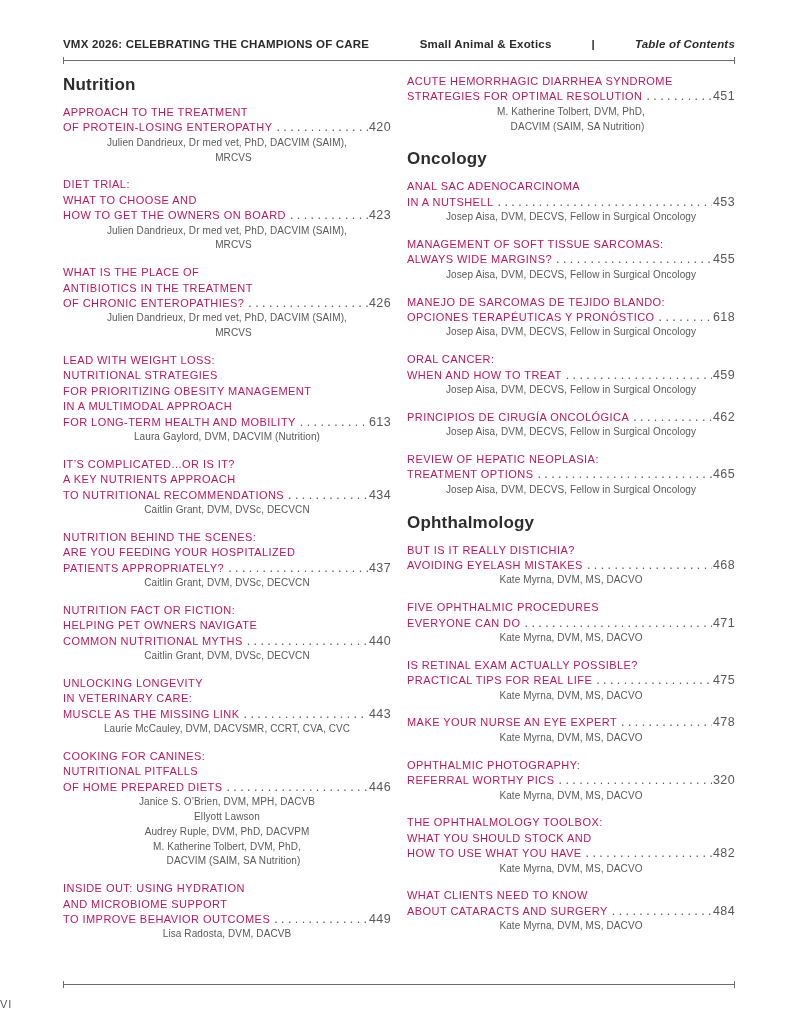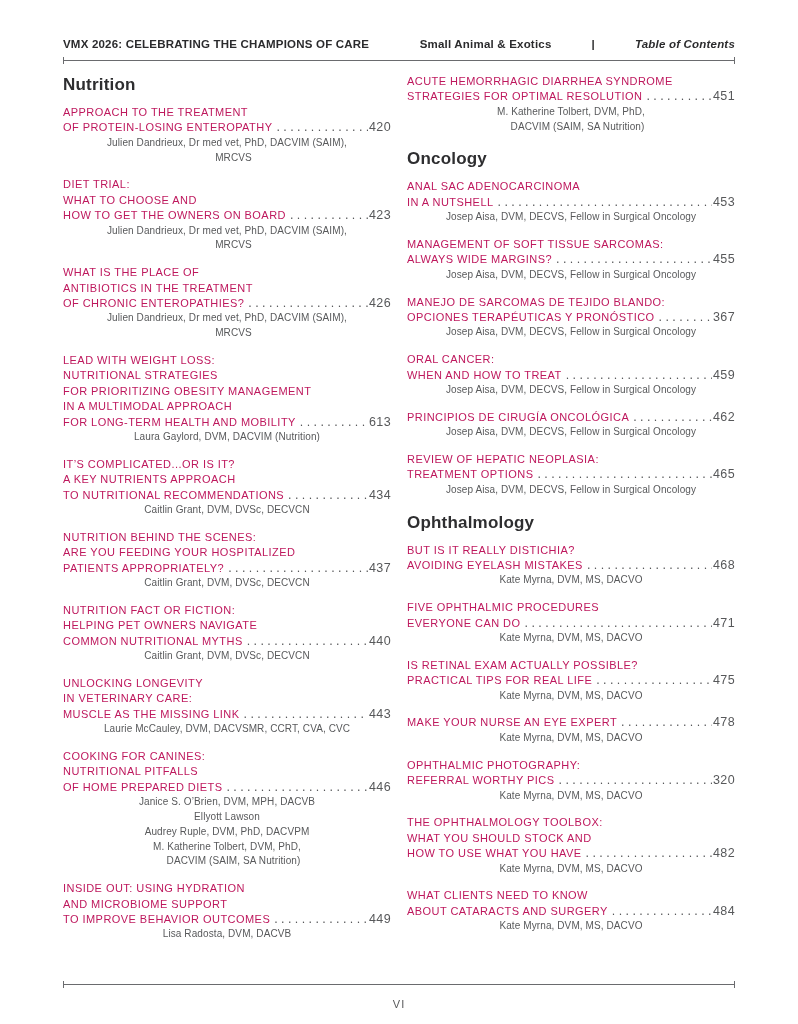--- a/index.html
+++ b/index.html
@@ -45,21 +45,21 @@
   .title-row .title-line { flex:0 0 auto; white-space:nowrap; }
   .leader {
     flex:1 1 auto; overflow:hidden; white-space:nowrap;
     font-size:12.5px; letter-spacing:3.4px; color:#57585a;
     margin:0 1px 0 4px; min-width:10px;
   }
   .pg { flex:0 0 auto; font-size:12.5px; color:#57585a; letter-spacing:.4px; }
   .author-line { font-size:10px; line-height:14.8px; color:#58595B; letter-spacing:.1px;text-align:center; }
   .author-line.indent { padding-left:13px; }
   .footer-page {
-    position:absolute; bottom:14px; left:0; right:0; text-align:center;
+    position:absolute; bottom:14px; left:0; right:0; text-align:left;
     font-size:11px; color:#58595B; letter-spacing:1px;
   }
 </style>
 </head>
 <body>
 
 <div class="page">
   <div class="header">
     <div class="left">VMX 2026: CELEBRATING THE CHAMPIONS OF CARE</div>
     <div class="right">
@@ -208,21 +208,21 @@
             <span class="leader">..........................................................................................</span>
             <span class="pg">455</span>
           </div>
           <div class="author-line">Josep Aisa, DVM, DECVS, Fellow in Surgical Oncology</div>
         </div>
         <div class="entry">
           <div class="title-line">MANEJO DE SARCOMAS DE TEJIDO BLANDO:</div>
           <div class="title-row">
             <span class="title-line">OPCIONES TERAPÉUTICAS Y PRONÓSTICO</span>
             <span class="leader">..........................................................................................</span>
-            <span class="pg">367</span>
+            <span class="pg">618</span>
           </div>
           <div class="author-line">Josep Aisa, DVM, DECVS, Fellow in Surgical Oncology</div>
         </div>
         <div class="entry">
           <div class="title-line">ORAL CANCER:</div>
           <div class="title-row">
             <span class="title-line">WHEN AND HOW TO TREAT</span>
             <span class="leader">..........................................................................................</span>
             <span class="pg">459</span>
           </div>

